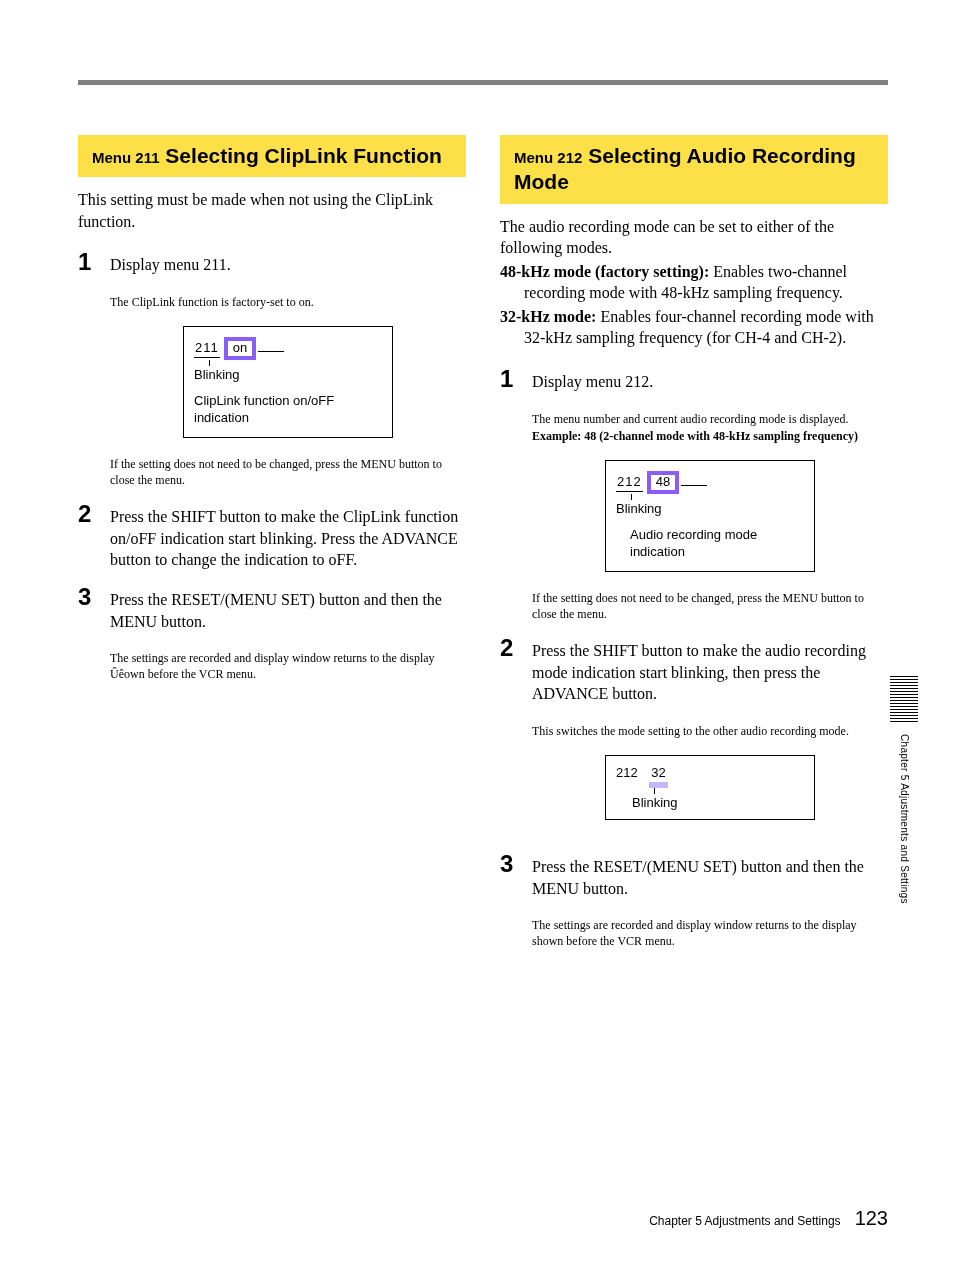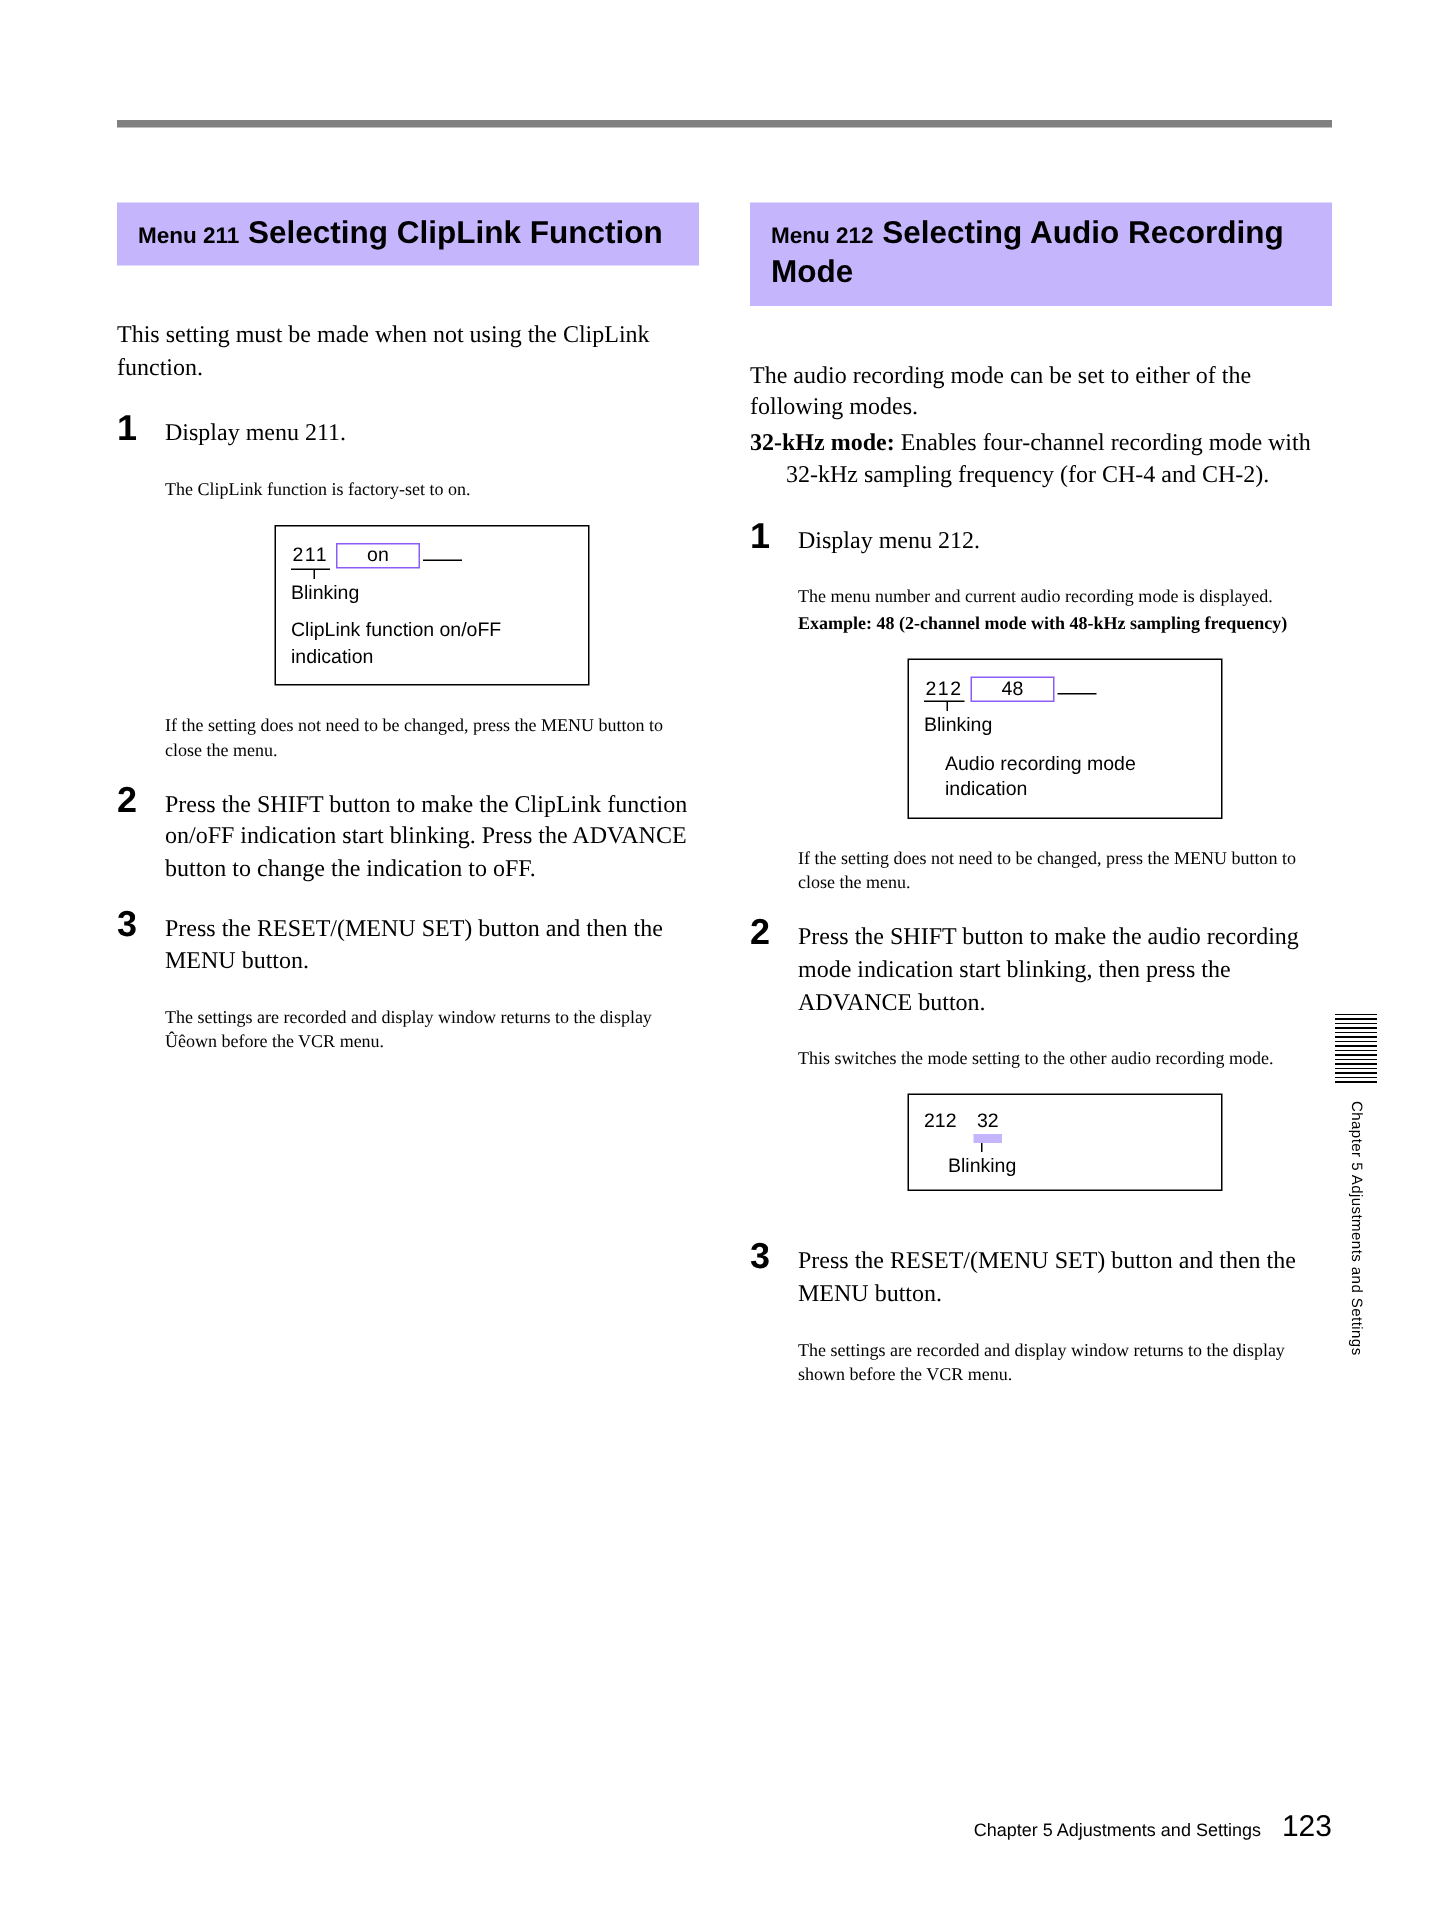--- a/index.html
+++ b/index.html
@@ -16,23 +16,23 @@
     height: 5px;
     background: #808080;
     margin-bottom: 50px;
   }
   .columns {
     display: flex;
     gap: 34px;
   }
   .col { flex: 1; min-width: 0; }
   .section-header {
-    background: #c4b5fd;
+    background: #fde047;
     padding: 8px 10px 8px 14px;
-    margin-bottom: 36px;
+    margin-bottom: 12px;
   }
   .section-header .menu-pre {
     font-family: Arial, Helvetica, sans-serif;
     font-weight: bold;
     font-size: 15px;
   }
   .section-header .title {
     font-family: Arial, Helvetica, sans-serif;
     font-weight: bold;
     font-size: 21px;
@@ -88,21 +88,21 @@
     border: 1px solid #000;
     margin: 16px auto 18px auto;
     padding: 10px 10px 10px 10px;
     font-family: Arial, Helvetica, sans-serif;
     font-size: 13px;
     line-height: 1.35;
   }
   .display-box.small { padding: 8px 10px; }
   .db-row1 { display: flex; align-items: baseline; gap: 4px; }
   .db-menu-num { border-bottom: 1px solid #000; padding: 0 1px; letter-spacing: 1px; }
-  .db-val { border: 1px solid #8b5cf6; padding: 0 20px; line-height: 1.15; }
+  .db-val { border: 4px solid #8b5cf6; padding: 0 5px; line-height: 1.15; }
   .db-val-u { border-bottom: 6px solid #c4b5fd; padding: 0 2px; }
   .db-tick {
     display:block;
     width: 1px;
     height: 6px;
     background:#000;
     margin-left: 15px;
   }
   .db-tick.r { margin-left: 38px; }
   .db-blinking { }
@@ -204,20 +204,23 @@
 
   <div class="col">
     <div class="section-header">
       <span class="menu-pre">Menu 212</span><span class="title"> Selecting Audio Recording Mode</span>
     </div>
 
     <div class="para" style="margin-bottom:2px">The audio recording mode can be set to either of the following modes.</div>
 
     <div class="definition-block">
       <div class="def-item">
+        <span class="label">48-kHz mode (factory setting):</span><span> Enables two-channel recording mode with 48-kHz sampling frequency.</span>
+      </div>
+      <div class="def-item">
         <span class="label">32-kHz mode:</span><span> Enables four-channel recording mode with 32-kHz sampling frequency (for CH-4 and CH-2).</span>
       </div>
     </div>
 
     <div class="step">
       <div class="step-num">1</div>
       <div class="step-body">
         <span>Display menu 212.</span>
         <div class="sub-para">The menu number and current audio recording mode is displayed.</div>
         <div class="sub-para sub-bold" style="margin-top:1px">Example: 48 (2-channel mode with 48-kHz sampling frequency)</div>

